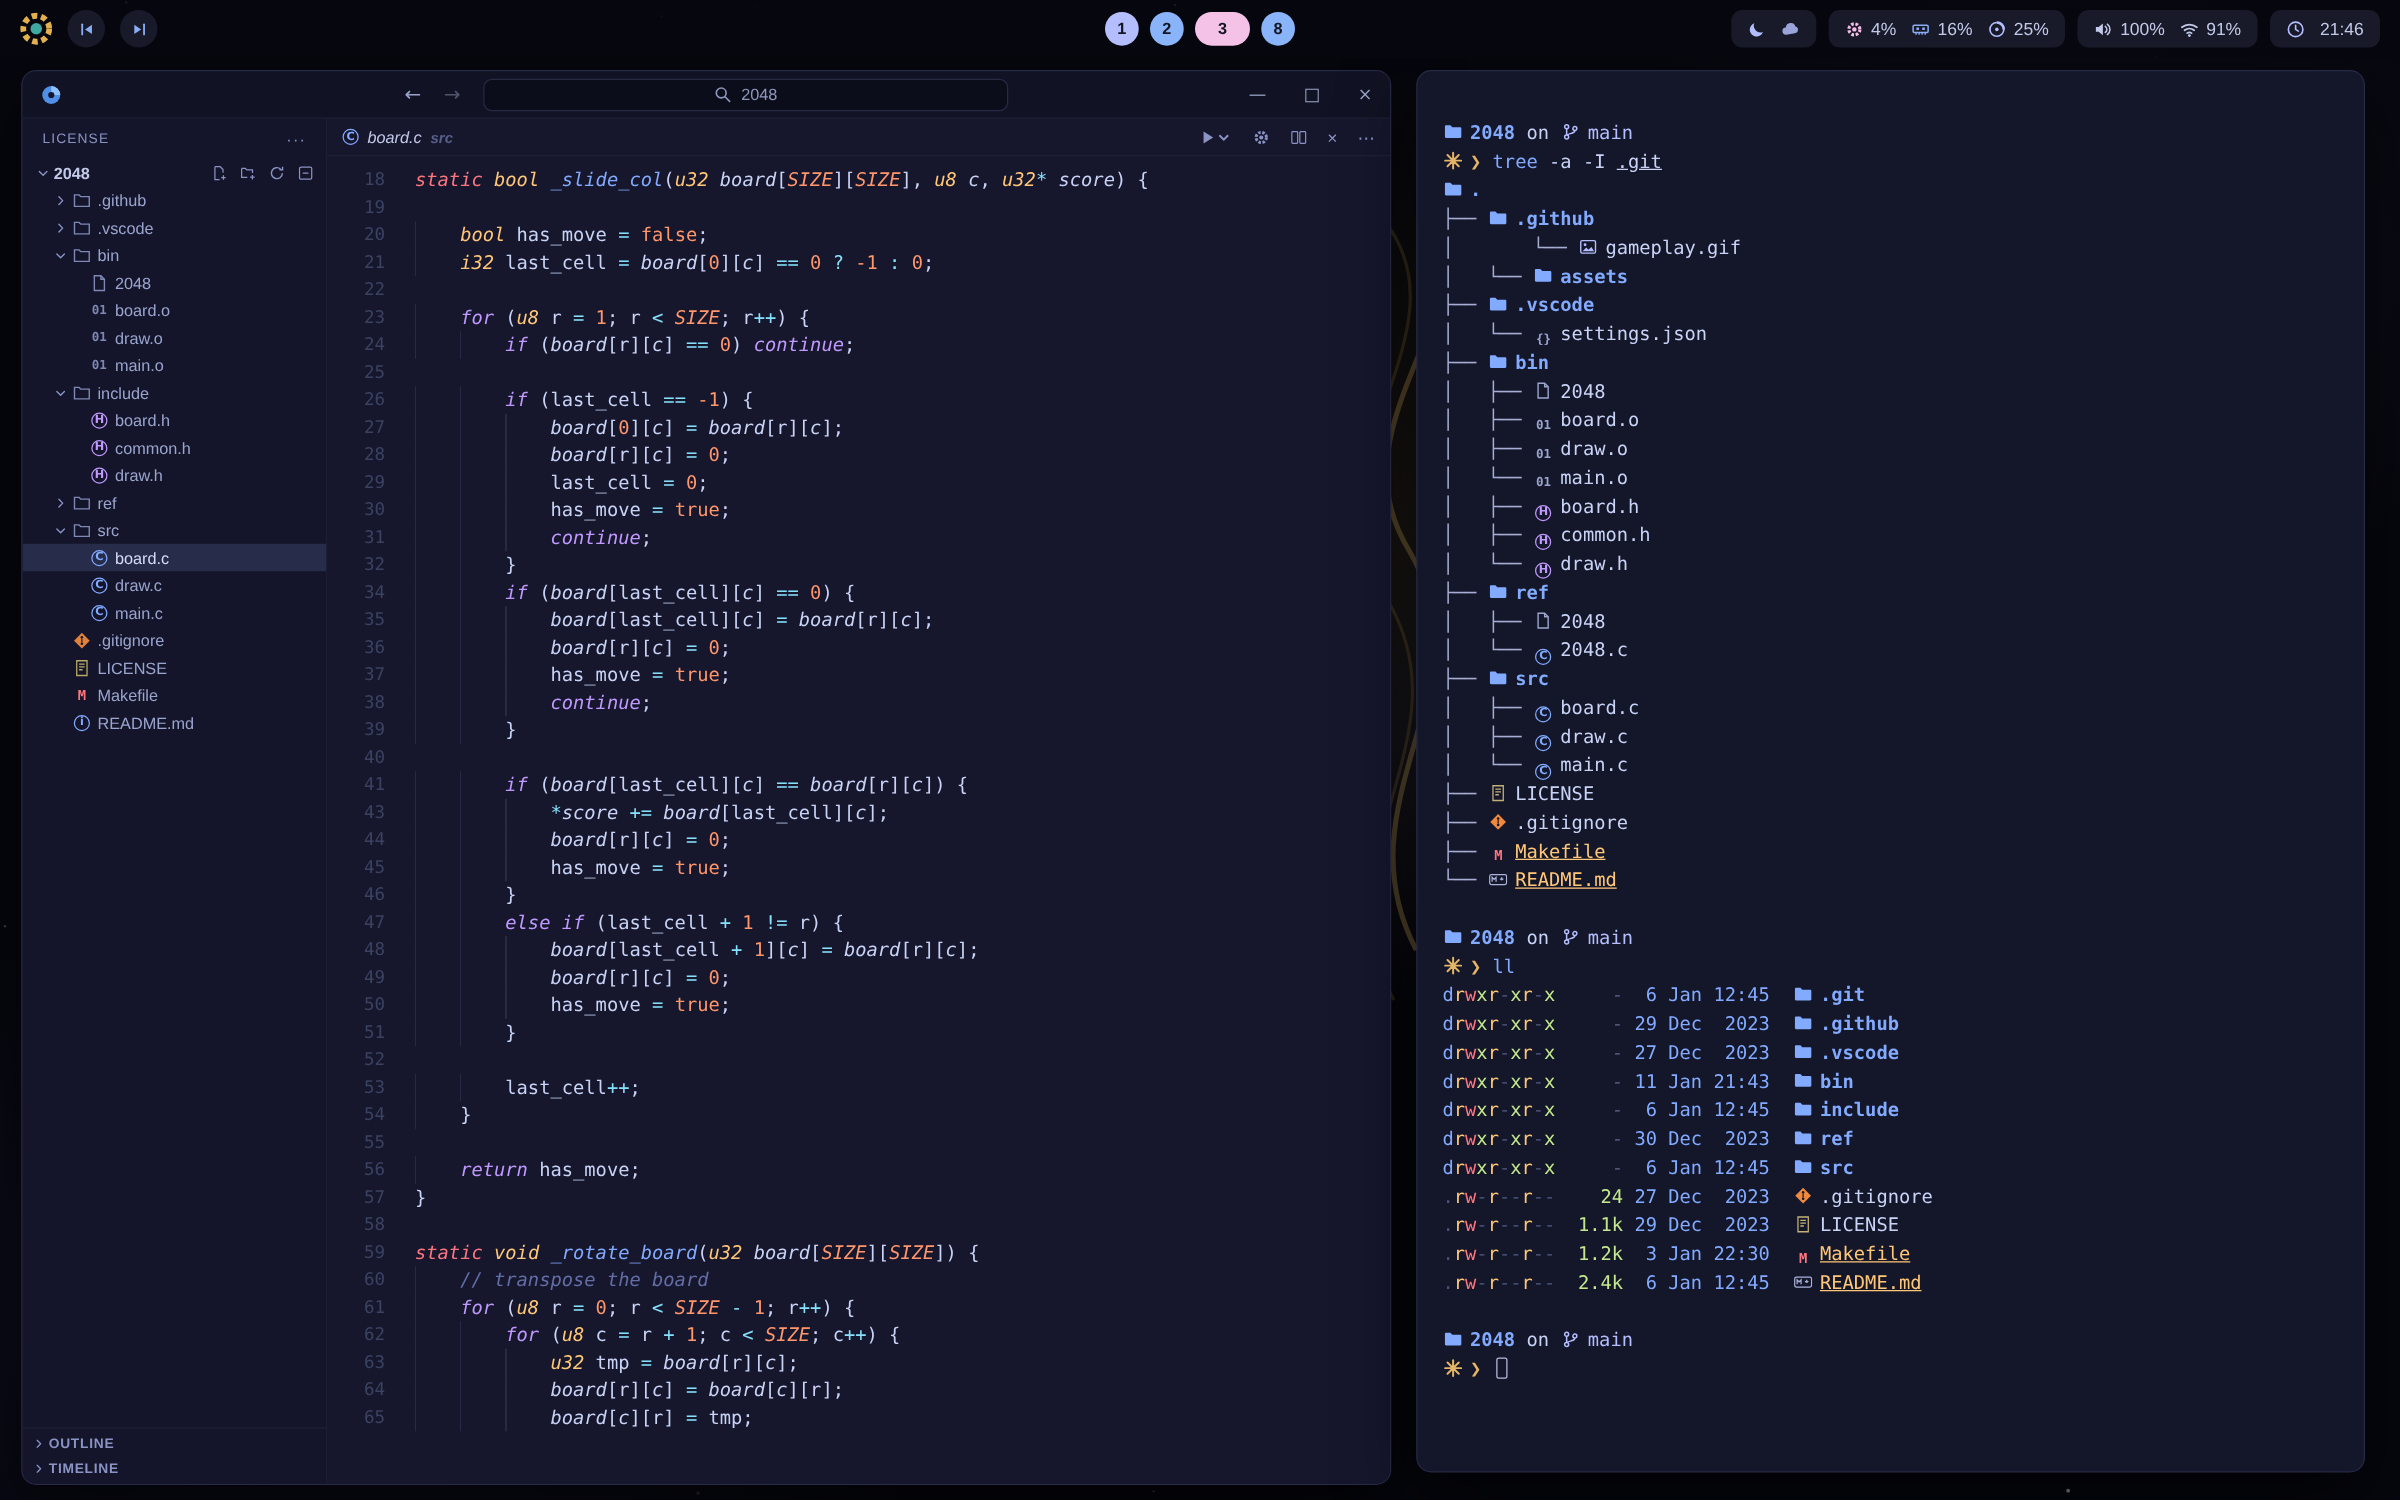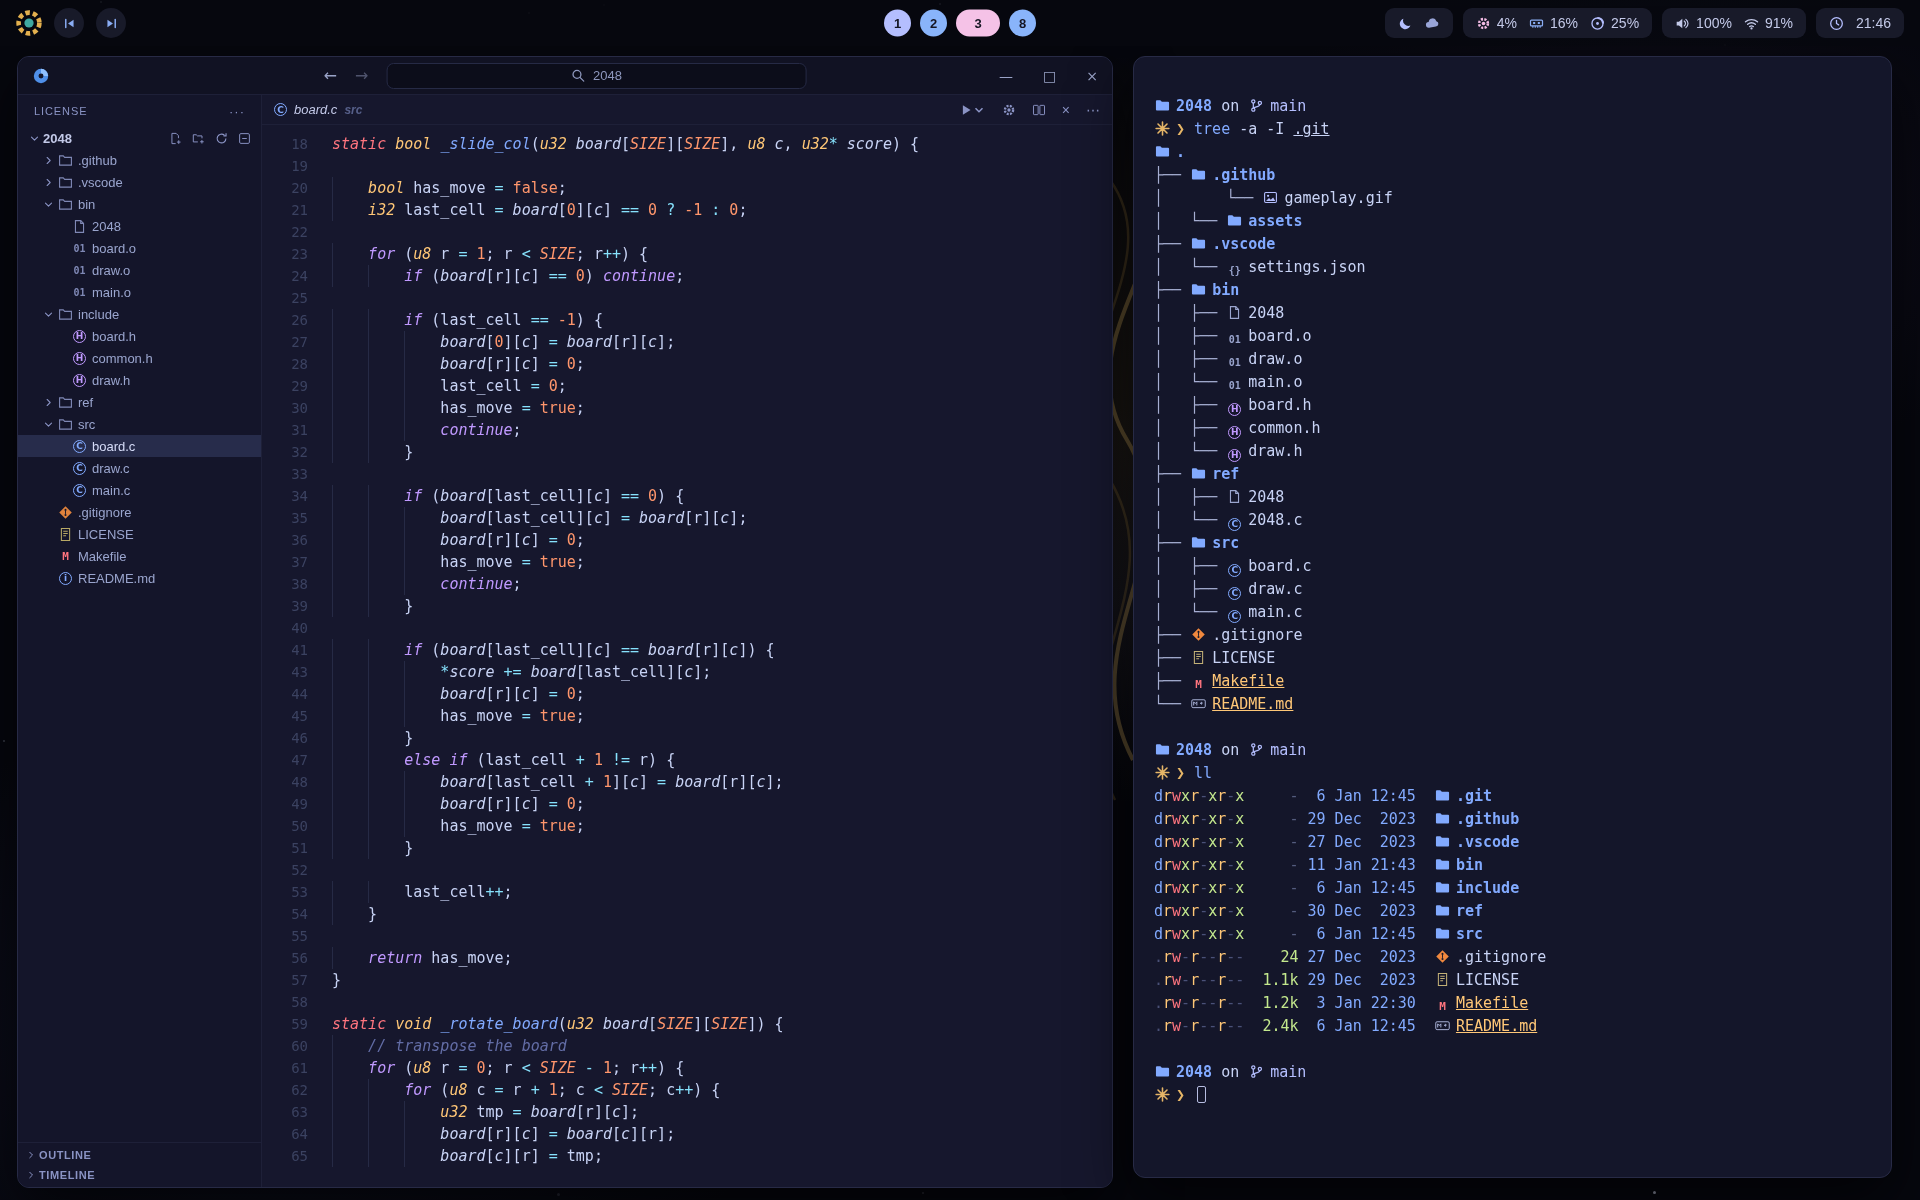--- a/index.html
+++ b/index.html
@@ -727,21 +727,20 @@
           <div class="cl"><span class="lnum">23</span><span class="lcontent"><span class="indg" style="width:4ch"></span><span class="tk-kw">for</span><span class="tk-tx"> (</span><span class="tk-ty">u8</span><span class="tk-tx"> r </span><span class="tk-op">=</span><span class="tk-tx"> </span><span class="tk-cn">1</span><span class="tk-tx">; r </span><span class="tk-op">&lt;</span><span class="tk-tx"> </span><span class="tk-mc">SIZE</span><span class="tk-tx">; r</span><span class="tk-op">++</span><span class="tk-tx">) {</span></span></div>
           <div class="cl"><span class="lnum">24</span><span class="lcontent"><span class="indg" style="width:8ch"></span><span class="tk-kw">if</span><span class="tk-tx"> (</span><span class="tk-pr">board</span><span class="tk-tx">[r][</span><span class="tk-pr">c</span><span class="tk-tx">] </span><span class="tk-op">==</span><span class="tk-tx"> </span><span class="tk-cn">0</span><span class="tk-tx">) </span><span class="tk-kw">continue</span><span class="tk-tx">;</span></span></div>
           <div class="cl"><span class="lnum">25</span><span class="lcontent"></span></div>
           <div class="cl"><span class="lnum">26</span><span class="lcontent"><span class="indg" style="width:8ch"></span><span class="tk-kw">if</span><span class="tk-tx"> (last_cell </span><span class="tk-op">==</span><span class="tk-tx"> </span><span class="tk-cn">-1</span><span class="tk-tx">) {</span></span></div>
           <div class="cl"><span class="lnum">27</span><span class="lcontent"><span class="indg" style="width:12ch"></span><span class="tk-pr">board</span><span class="tk-tx">[</span><span class="tk-cn">0</span><span class="tk-tx">][</span><span class="tk-pr">c</span><span class="tk-tx">] </span><span class="tk-op">=</span><span class="tk-tx"> </span><span class="tk-pr">board</span><span class="tk-tx">[r][</span><span class="tk-pr">c</span><span class="tk-tx">];</span></span></div>
           <div class="cl"><span class="lnum">28</span><span class="lcontent"><span class="indg" style="width:12ch"></span><span class="tk-pr">board</span><span class="tk-tx">[r][</span><span class="tk-pr">c</span><span class="tk-tx">] </span><span class="tk-op">=</span><span class="tk-tx"> </span><span class="tk-cn">0</span><span class="tk-tx">;</span></span></div>
           <div class="cl"><span class="lnum">29</span><span class="lcontent"><span class="indg" style="width:12ch"></span><span class="tk-tx">last_cell </span><span class="tk-op">=</span><span class="tk-tx"> </span><span class="tk-cn">0</span><span class="tk-tx">;</span></span></div>
           <div class="cl"><span class="lnum">30</span><span class="lcontent"><span class="indg" style="width:12ch"></span><span class="tk-tx">has_move </span><span class="tk-op">=</span><span class="tk-tx"> </span><span class="tk-cn">true</span><span class="tk-tx">;</span></span></div>
           <div class="cl"><span class="lnum">31</span><span class="lcontent"><span class="indg" style="width:12ch"></span><span class="tk-kw">continue</span><span class="tk-tx">;</span></span></div>
           <div class="cl"><span class="lnum">32</span><span class="lcontent"><span class="indg" style="width:8ch"></span><span class="tk-tx">}</span></span></div>
-          <div class="cl"><span class="lnum">33</span><span class="lcontent"></span></div>
           <div class="cl"><span class="lnum">34</span><span class="lcontent"><span class="indg" style="width:8ch"></span><span class="tk-kw">if</span><span class="tk-tx"> (</span><span class="tk-pr">board</span><span class="tk-tx">[last_cell][</span><span class="tk-pr">c</span><span class="tk-tx">] </span><span class="tk-op">==</span><span class="tk-tx"> </span><span class="tk-cn">0</span><span class="tk-tx">) {</span></span></div>
           <div class="cl"><span class="lnum">35</span><span class="lcontent"><span class="indg" style="width:12ch"></span><span class="tk-pr">board</span><span class="tk-tx">[last_cell][</span><span class="tk-pr">c</span><span class="tk-tx">] </span><span class="tk-op">=</span><span class="tk-tx"> </span><span class="tk-pr">board</span><span class="tk-tx">[r][</span><span class="tk-pr">c</span><span class="tk-tx">];</span></span></div>
           <div class="cl"><span class="lnum">36</span><span class="lcontent"><span class="indg" style="width:12ch"></span><span class="tk-pr">board</span><span class="tk-tx">[r][</span><span class="tk-pr">c</span><span class="tk-tx">] </span><span class="tk-op">=</span><span class="tk-tx"> </span><span class="tk-cn">0</span><span class="tk-tx">;</span></span></div>
           <div class="cl"><span class="lnum">37</span><span class="lcontent"><span class="indg" style="width:12ch"></span><span class="tk-tx">has_move </span><span class="tk-op">=</span><span class="tk-tx"> </span><span class="tk-cn">true</span><span class="tk-tx">;</span></span></div>
           <div class="cl"><span class="lnum">38</span><span class="lcontent"><span class="indg" style="width:12ch"></span><span class="tk-kw">continue</span><span class="tk-tx">;</span></span></div>
           <div class="cl"><span class="lnum">39</span><span class="lcontent"><span class="indg" style="width:8ch"></span><span class="tk-tx">}</span></span></div>
           <div class="cl"><span class="lnum">40</span><span class="lcontent"></span></div>
           <div class="cl"><span class="lnum">41</span><span class="lcontent"><span class="indg" style="width:8ch"></span><span class="tk-kw">if</span><span class="tk-tx"> (</span><span class="tk-pr">board</span><span class="tk-tx">[last_cell][</span><span class="tk-pr">c</span><span class="tk-tx">] </span><span class="tk-op">==</span><span class="tk-tx"> </span><span class="tk-pr">board</span><span class="tk-tx">[r][</span><span class="tk-pr">c</span><span class="tk-tx">]) {</span></span></div>
           <div class="cl"><span class="lnum">43</span><span class="lcontent"><span class="indg" style="width:12ch"></span><span class="tk-op">*</span><span class="tk-pr">score</span><span class="tk-tx"> </span><span class="tk-op">+=</span><span class="tk-tx"> </span><span class="tk-pr">board</span><span class="tk-tx">[last_cell][</span><span class="tk-pr">c</span><span class="tk-tx">];</span></span></div>
           <div class="cl"><span class="lnum">44</span><span class="lcontent"><span class="indg" style="width:12ch"></span><span class="tk-pr">board</span><span class="tk-tx">[r][</span><span class="tk-pr">c</span><span class="tk-tx">] </span><span class="tk-op">=</span><span class="tk-tx"> </span><span class="tk-cn">0</span><span class="tk-tx">;</span></span></div>
@@ -822,30 +821,30 @@
             <path d="M3.7 1.7h5.6l3 3v9.6H3.7z" fill="none" stroke="currentColor" stroke-width="1.2"></path>
             <path d="M9.3 1.7v3h3" fill="none" stroke="currentColor" stroke-width="1.2"></path>
           </svg></span><span class="file">2048</span></div>
       <div class="tline"><span class="tpre">│   └── </span><span class="ic  icn-c"><b class="lic lc-c">C</b></span><span class="file">2048.c</span></div>
       <div class="tline"><span class="tpre">├── </span><span class="ic  icn-folder"><svg viewBox="0 0 16 16" width="15" height="15" aria-hidden="true">
             <path d="M1 3.4c0-.6.4-1 1-1h3.7l1.6 1.6H14c.6 0 1 .4 1 1v7.2c0 .6-.4 1-1 1H2c-.6 0-1-.4-1-1z" fill="currentColor"></path>
           </svg></span><span class="dir">src</span></div>
       <div class="tline"><span class="tpre">│   ├── </span><span class="ic  icn-c"><b class="lic lc-c">C</b></span><span class="file">board.c</span></div>
       <div class="tline"><span class="tpre">│   ├── </span><span class="ic  icn-c"><b class="lic lc-c">C</b></span><span class="file">draw.c</span></div>
       <div class="tline"><span class="tpre">│   └── </span><span class="ic  icn-c"><b class="lic lc-c">C</b></span><span class="file">main.c</span></div>
+      <div class="tline"><span class="tpre">├── </span><span class="ic  icn-license"><svg viewBox="0 0 16 16" width="15" height="15" aria-hidden="true">
+            <path d="M3.6 1.7h8.8v12.6H3.6z" fill="none" stroke="currentColor" stroke-width="1.1"></path>
+            <path d="M5.6 4.6h4.8M5.6 7h4.8M5.6 9.4h3" stroke="currentColor" stroke-width="1.1"></path>
+          </svg></span><span class="file">LICENSE</span></div>
       <div class="tline"><span class="tpre">├── </span><span class="ic  icn-git"><svg viewBox="0 0 16 16" width="15" height="15" aria-hidden="true">
             <path d="M8 1.3 14.7 8 8 14.7 1.3 8z" fill="currentColor"></path>
             <circle cx="8" cy="5.2" r="1.1" fill="#14162a"></circle>
             <circle cx="8" cy="10.6" r="1.1" fill="#14162a"></circle>
             <path d="M8 6.3v3.2" stroke="#14162a" stroke-width="1"></path>
           </svg></span><span class="file">.gitignore</span></div>
-      <div class="tline"><span class="tpre">├── </span><span class="ic  icn-license"><svg viewBox="0 0 16 16" width="15" height="15" aria-hidden="true">
-            <path d="M3.6 1.7h8.8v12.6H3.6z" fill="none" stroke="currentColor" stroke-width="1.1"></path>
-            <path d="M5.6 4.6h4.8M5.6 7h4.8M5.6 9.4h3" stroke="currentColor" stroke-width="1.1"></path>
-          </svg></span><span class="file">LICENSE</span></div>
       <div class="tline"><span class="tpre">├── </span><span class="ic  icn-makefile"><b class="txic mk">M</b></span><span class="special">Makefile</span></div>
       <div class="tline"><span class="tpre">└── </span><span class="ic  icn-markdown"><svg viewBox="0 0 20 16" width="15" height="15" aria-hidden="true">
             <rect x="1" y="3" width="18" height="10.5" rx="1.8" fill="none" stroke="currentColor" stroke-width="1.3"></rect>
             <path d="M3.6 10.6V5.8l2.1 2.3 2.1-2.3v4.8" fill="none" stroke="currentColor" stroke-width="1.3"></path>
             <path d="M13.8 5.8v3m0 0-1.8-1.6m1.8 1.6 1.8-1.6" fill="none" stroke="currentColor" stroke-width="1.3"></path>
           </svg></span><span class="special">README.md</span></div>
       <div class="tline"> </div>
       <div class="tline"><span class="ic  icn-folder"><svg viewBox="0 0 16 16" width="15" height="15" aria-hidden="true">
             <path d="M1 3.4c0-.6.4-1 1-1h3.7l1.6 1.6H14c.6 0 1 .4 1 1v7.2c0 .6-.4 1-1 1H2c-.6 0-1-.4-1-1z" fill="currentColor"></path>
           </svg></span><b class="tdir">2048</b> <span class="ton">on</span> <span class="ic  icn-branch"><svg viewBox="0 0 16 16" width="15" height="15" aria-hidden="true">

